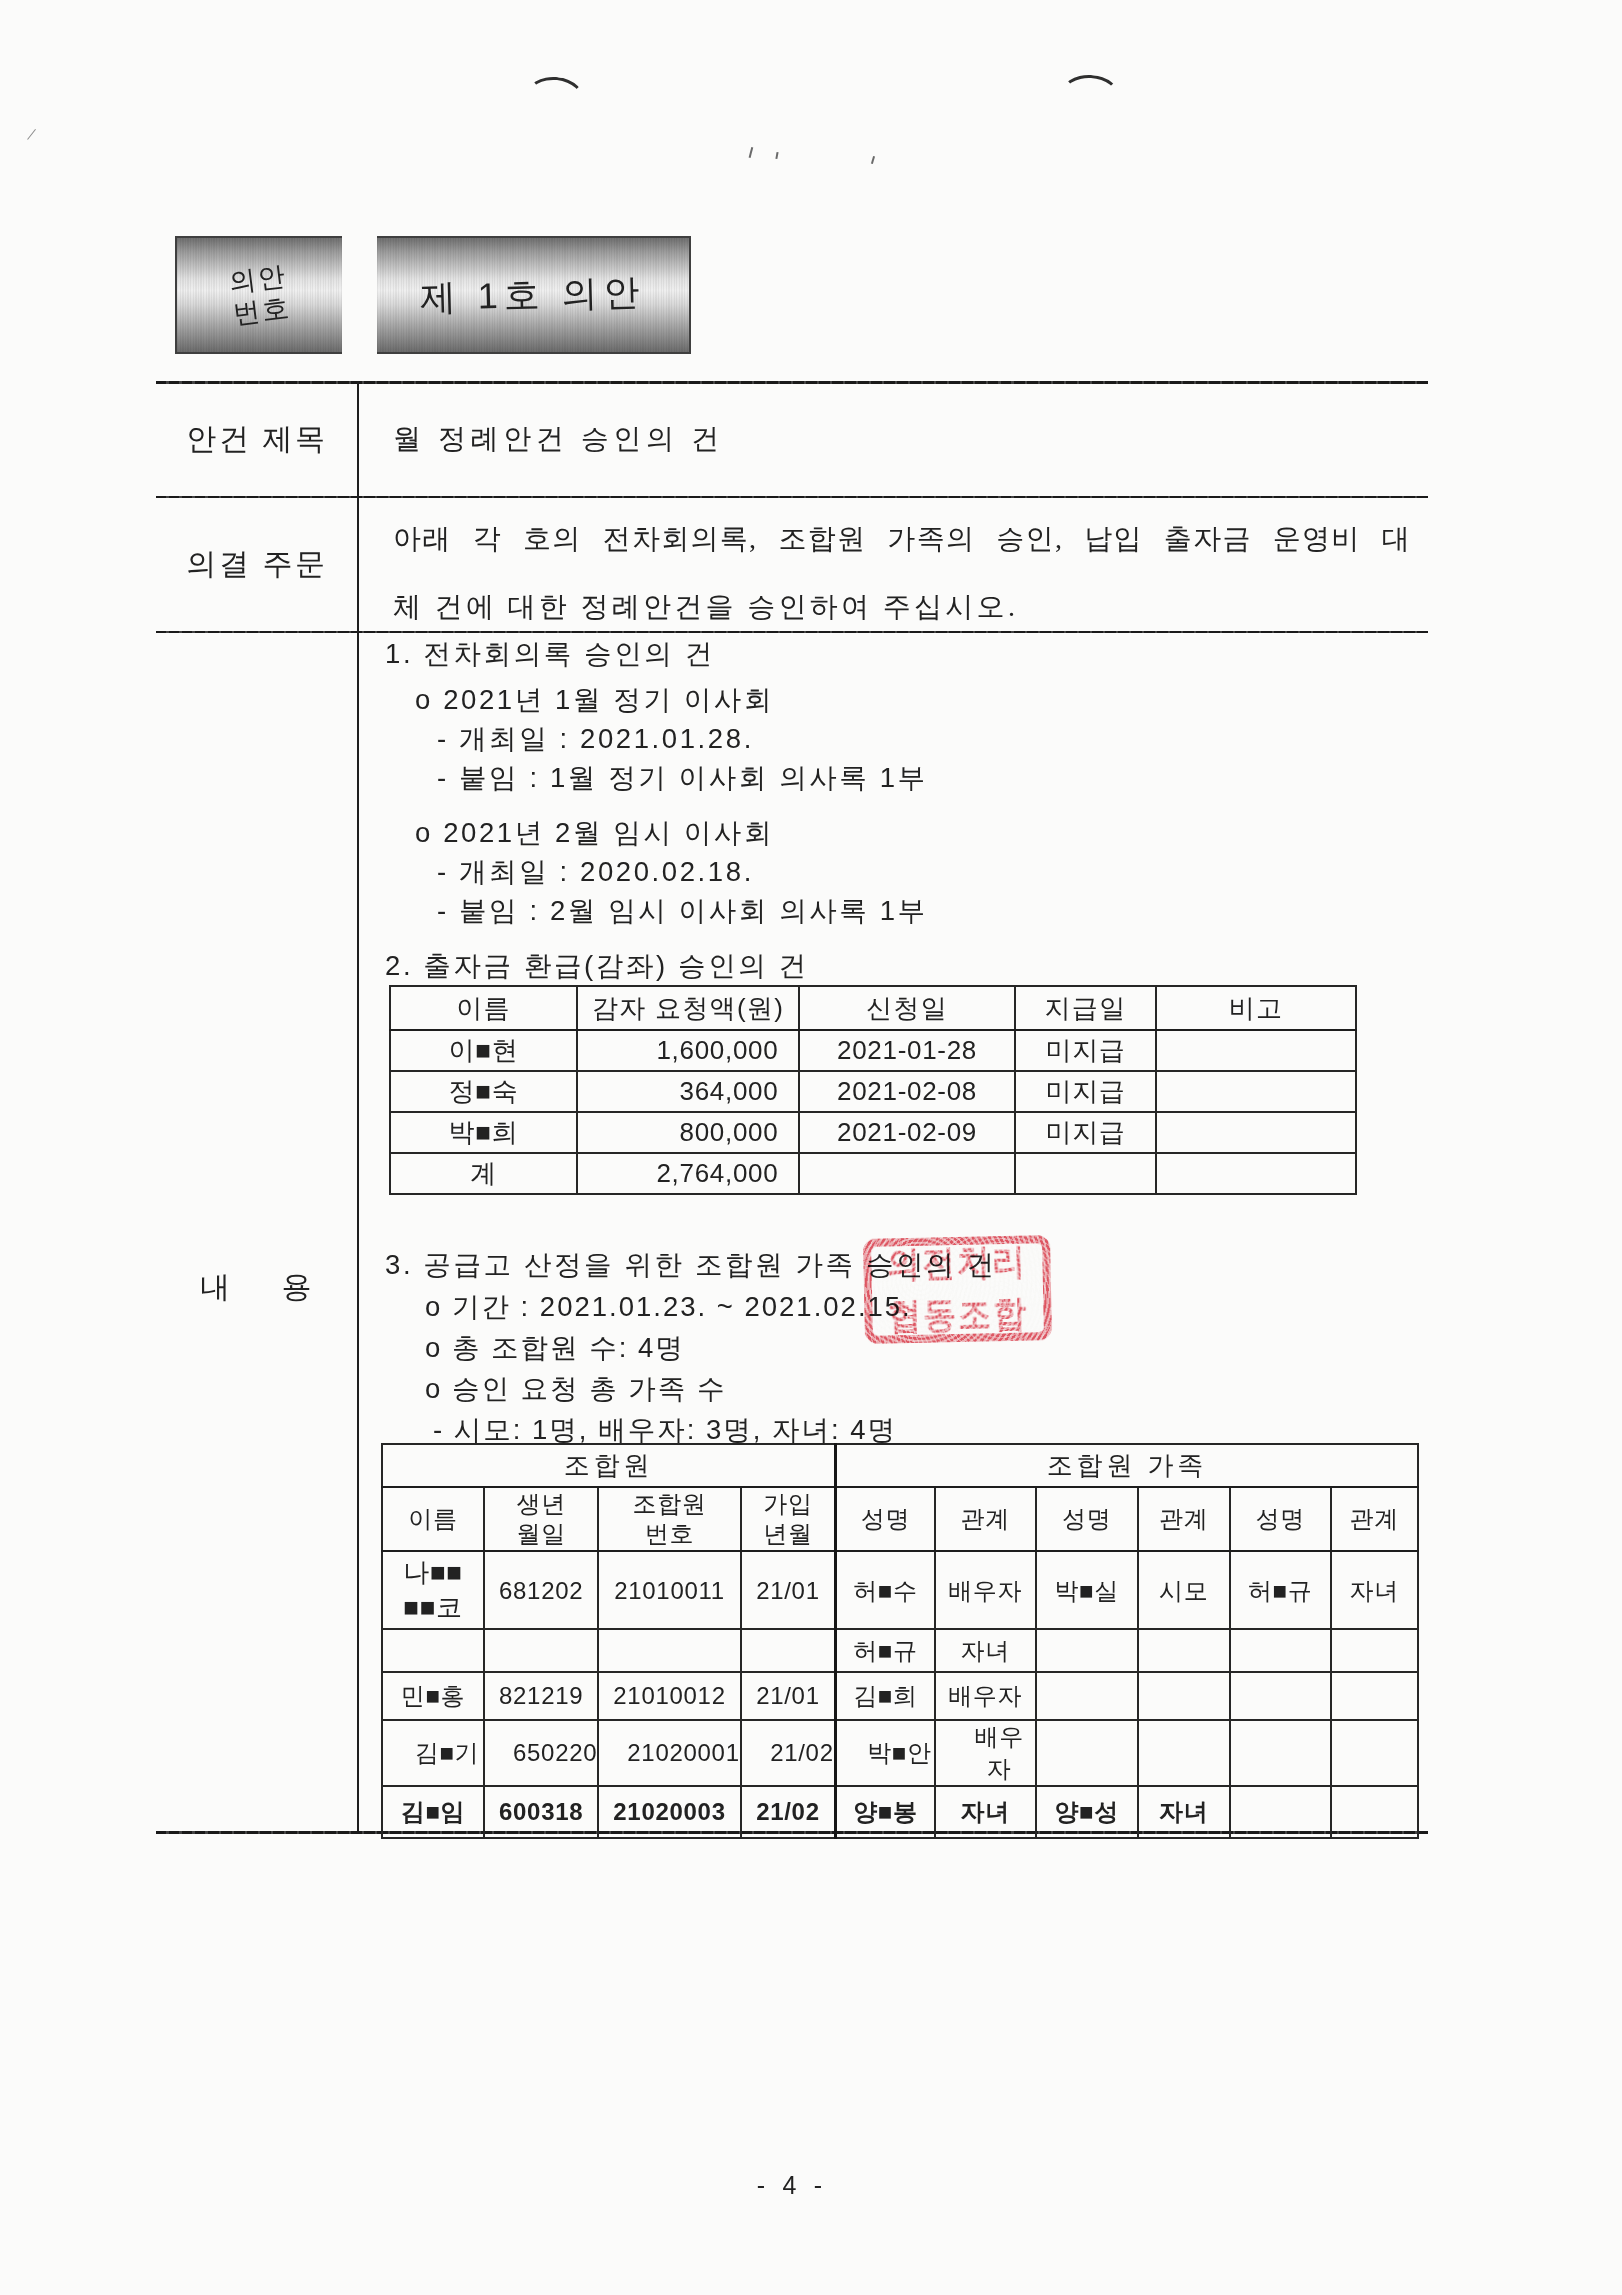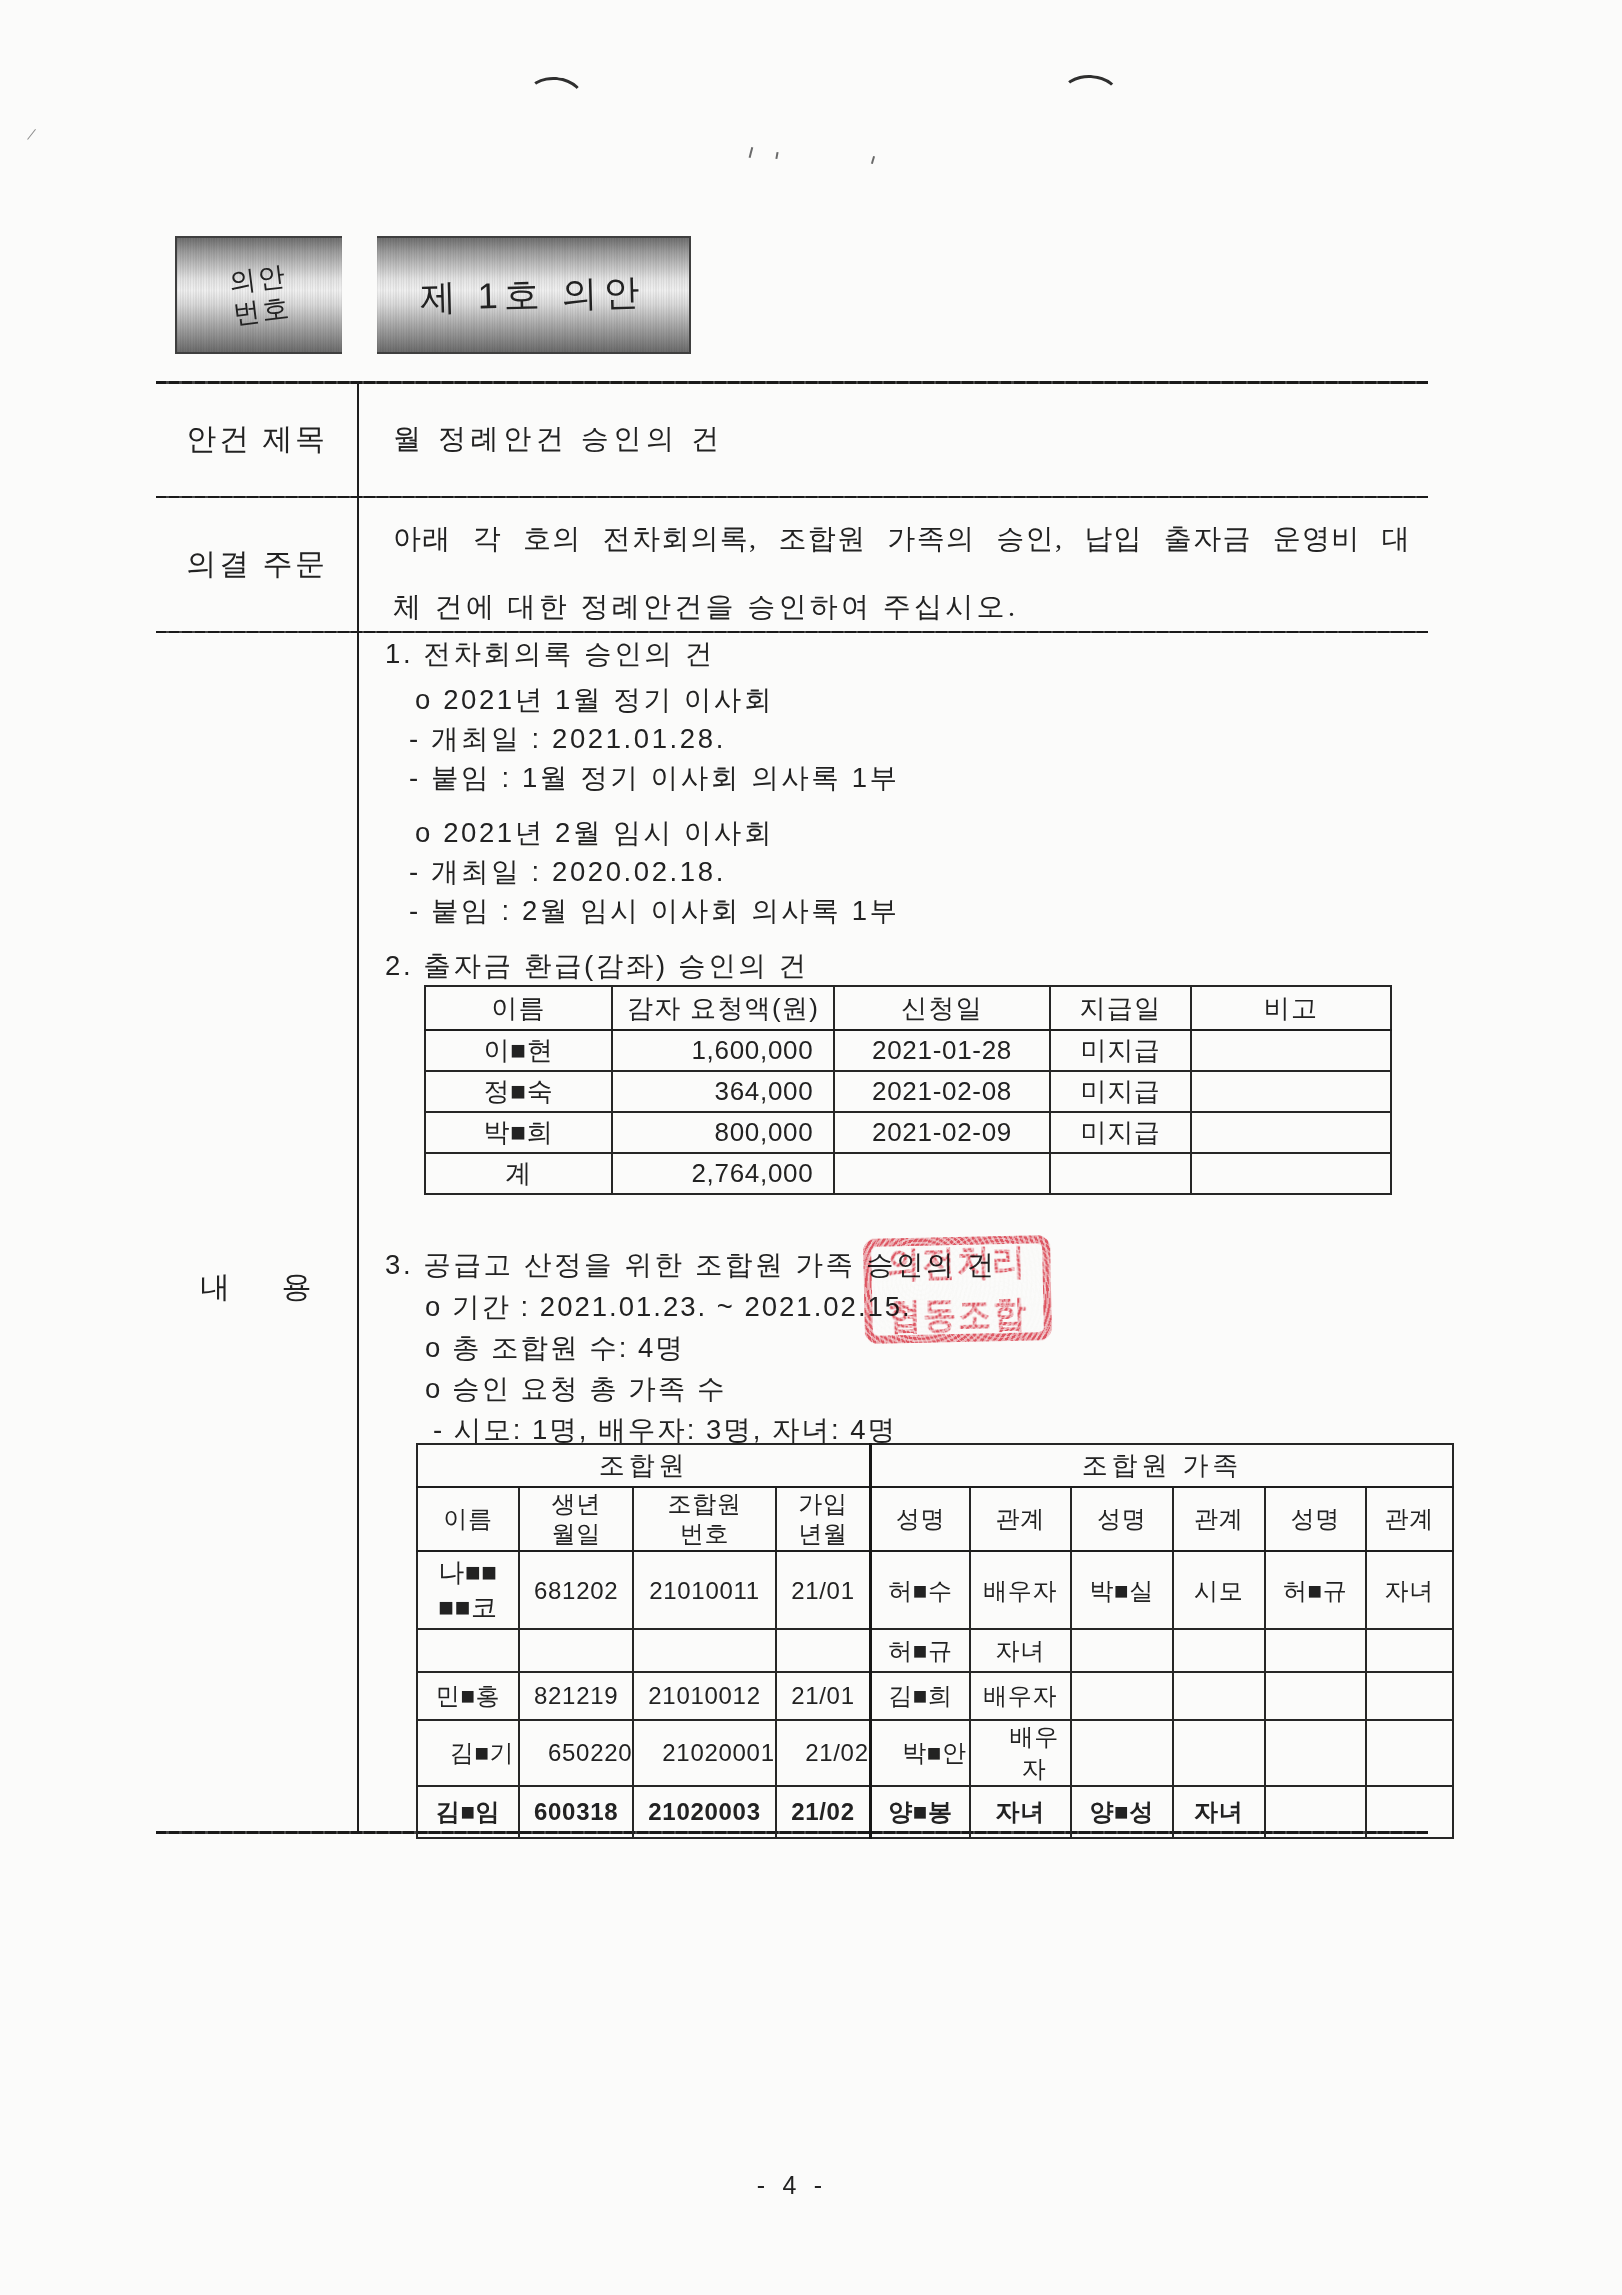--- a/index.html
+++ b/index.html
@@ -49,30 +49,30 @@
   
   #val-title{position:absolute;left:393px;top:381px;width:1008px;height:115px;line-height:115px;font-size:28px;letter-spacing:4.6px;}
   #order-lines{position:absolute;left:393px;top:505px;width:1018px;font-size:28px;line-height:68px;font-family:Liberation Serif, serif;}
   #order-lines .l1{text-align:justify;text-align-last:justify;letter-spacing:1.3px;}
   #order-lines .l2{letter-spacing:3.3px;}
 
   
   .sec{position:absolute;font-size:27.5px;letter-spacing:2.6px;}
   #sec1{left:385px;top:636px;}
   .m-head{margin:7.9px 0 0 30px;line-height:39px;}
-  .m-line{margin-left:24px;line-height:39px;}
+  .m-line{margin-left:52px;line-height:39px;}
   .meeting + .meeting{margin-top:15.7px;}
   #sec2-title{left:385px;top:948px;}
   #sec3-title{left:385px;top:1247px;z-index:6;text-align:center;}
   #sec3-bullets{left:385px;top:1286px;font-size:27.5px;position:absolute;z-index:6;}
   #sec3-bullets .lv1{margin-left:40px;line-height:41px;letter-spacing:2px;}
   #sec3-bullets .lv2{margin-left:48px;line-height:41px;letter-spacing:2px;}
 
   
-  table{border-collapse:collapse;table-layout:fixed;position:absolute;background:transparent;margin-left:35px;}
+  table{border-collapse:collapse;table-layout:fixed;position:absolute;background:transparent;}
   th,td{border:2px solid #262626;white-space:pre-line;text-align:center;vertical-align:middle;padding:0;font-weight:normal;overflow:hidden;}
   #table2{left:389px;top:985px;border:2.6px solid #181818;font-size:26px;}
   #table2 th{height:42px;letter-spacing:1.3px;border-bottom:2.6px solid #1d1d1d;}
   #table2 td{height:39px;letter-spacing:0.7px;}
   #table2 td:nth-child(2){text-align:right;padding-right:19.6px;}
   #table3{left:381px;top:1443px;border:2.6px solid #181818;font-size:24px;z-index:5;}
   #table3 .ghead th{height:41px;font-size:26px;letter-spacing:3.9px;border-bottom:2.6px solid #1d1d1d;}
   #table3 .chead th{height:62px;letter-spacing:0.7px;line-height:1.25;border-bottom:2.6px solid #1d1d1d;}
   #table3 td{letter-spacing:0.7px;}
   #table3 td:nth-child(5),#table3 th.fam-start{border-left:3.3px solid #161616;}

